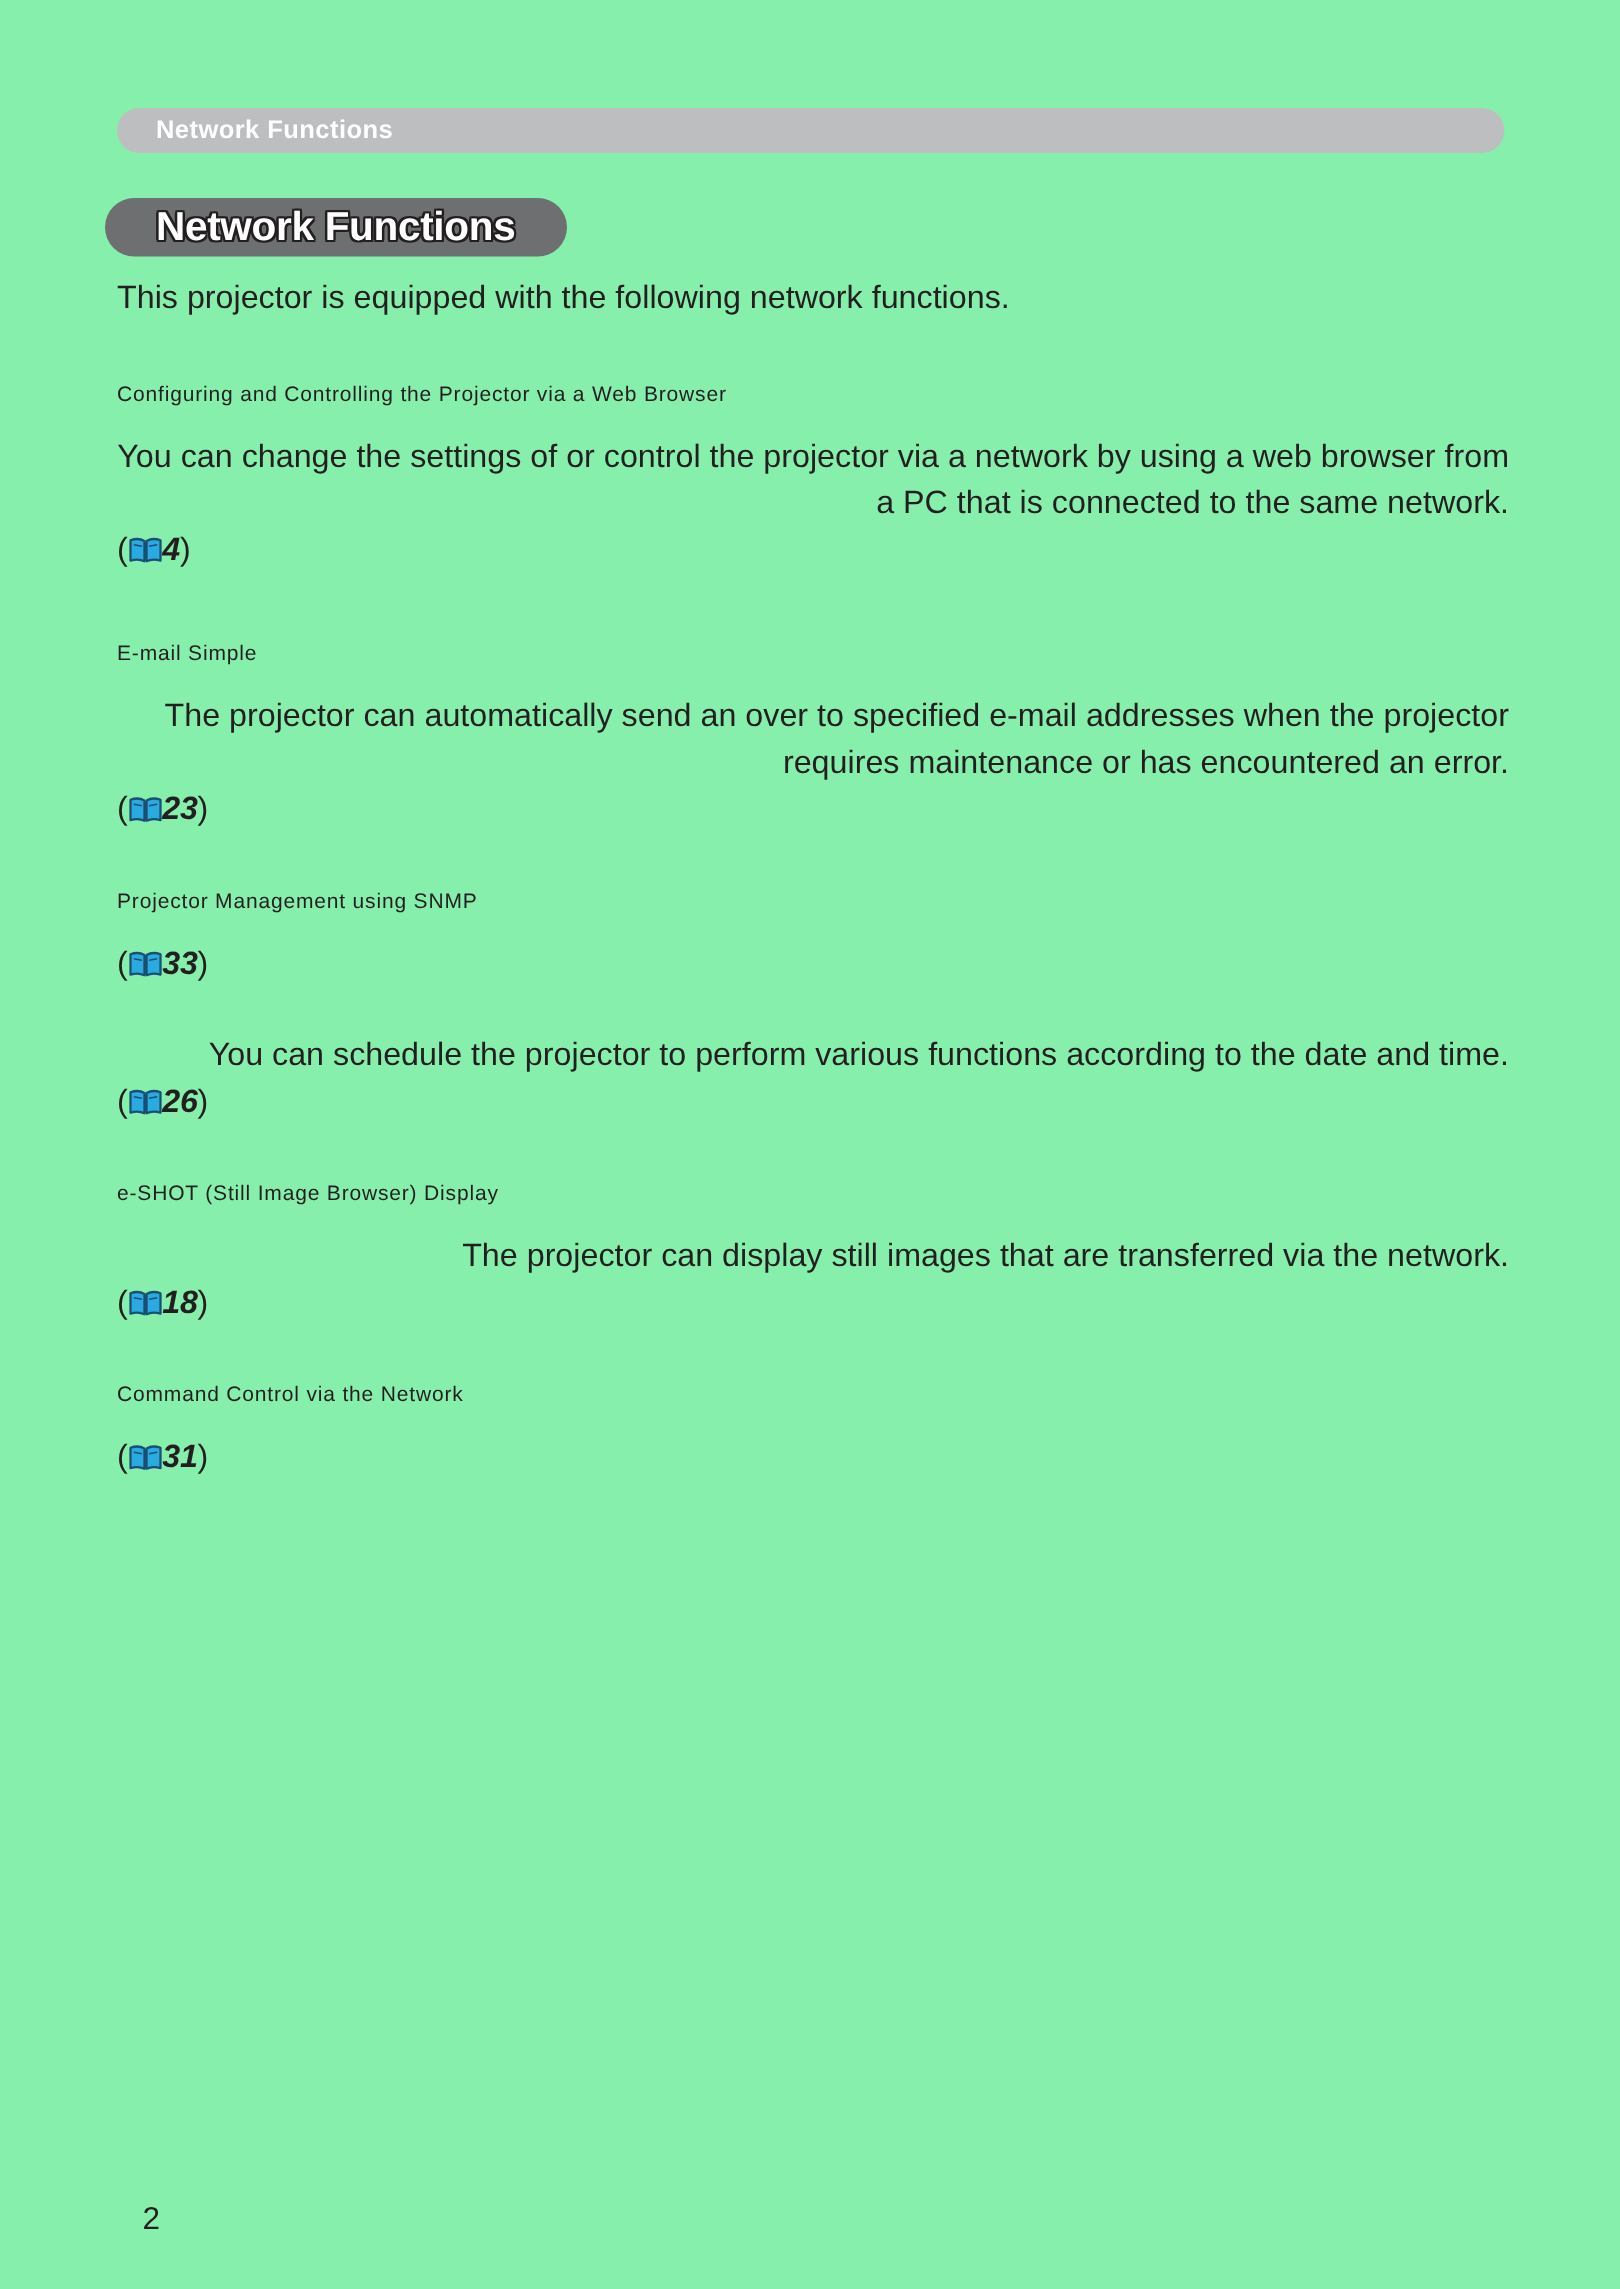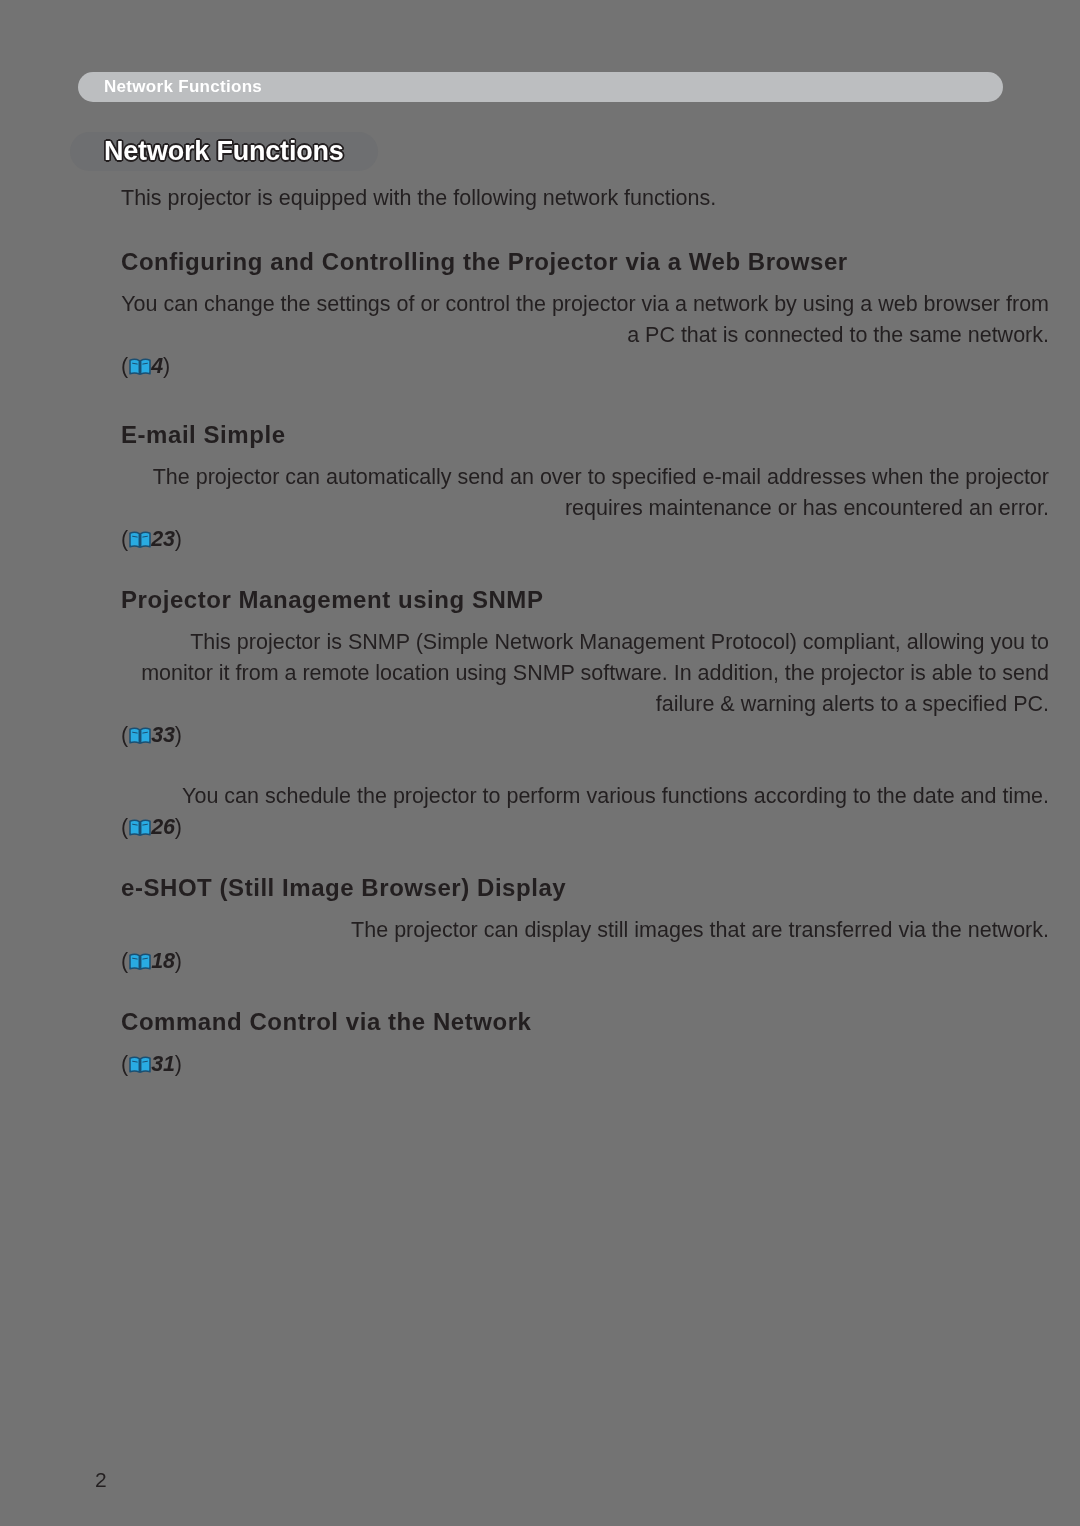--- a/index.html
+++ b/index.html
@@ -14,21 +14,21 @@
     font-family: "Liberation Sans", sans-serif;
     color: #231f20;
     position: relative;
     overflow: hidden;
   }
 
   .page {
     position: relative;
     width: 1080px;
     height: 1526px;
-    background: #737373;
+    background: #86efac;
   }
 
   
   .running-header {
     position: absolute;
     left: 78px;
     top: 72px;
     width: 925px;
     height: 30px;
     background: #bcbec0;
@@ -74,35 +74,34 @@
       -1.6px  0px   0 #231f20,
        1.6px  0px   0 #231f20;
   }
 
   
   .content {
     position: absolute;
     left: 78px;
     top: 183px;
     width: 928px;
-    margin-left: 43px;
   }
 
   .intro-line {
     font-size: 21.5px;
     line-height: 30px;
     color: #231f20;
     margin-bottom: 34px;
   }
 
   .section { margin-bottom: 0; }
 
   .section-heading {
-    font-size: 24px;
-    font-weight: bold;
+    font-size: 14px;
+    font-weight: normal;
     color: #231f20;
     letter-spacing: 0.55px;
     line-height: 30px;
     margin-bottom: 12px;
   }
 
   .section-body {
     font-size: 21.5px;
     line-height: 31px;
     color: #231f20;
@@ -181,21 +180,20 @@
                 <path d="M1 2.2 C4.2 1 7.4 1 10.3 2.6 L10.3 16.2 C7.4 14.7 4.2 14.7 1 15.8 Z" fill="#29abe2" stroke="#1b4f72" stroke-width="1.5" stroke-linejoin="round"></path>
                 <path d="M21 2.2 C17.8 1 14.6 1 11.7 2.6 L11.7 16.2 C14.6 14.7 17.8 14.7 21 15.8 Z" fill="#29abe2" stroke="#1b4f72" stroke-width="1.5" stroke-linejoin="round"></path>
                 <line x1="11" y1="3.1" x2="11" y2="16" stroke="#1b4f72" stroke-width="1.4"></line>
                 <line x1="3.2" y1="5.2" x2="8.6" y2="6.1" stroke="#1b4f72" stroke-width="1"></line>
                 <line x1="13.4" y1="6.1" x2="18.8" y2="5.2" stroke="#1b4f72" stroke-width="1"></line>
               </svg></span><span class="num">23</span><span>)</span></div>
           <div class="gap-md"></div>
         </div>
         <div class="section">
           <div class="section-heading">Projector Management using SNMP</div>
-          <div class="section-body">This projector is SNMP (Simple Network Management Protocol) compliant, allowing you to monitor it from a remote location using SNMP software. In addition, the projector is able to send failure &amp; warning alerts to a specified PC.</div>
           <div class="page-ref"><span>(</span><span class="book-icon"><svg viewBox="0 0 22 18" width="22" height="18" aria-hidden="true">
                 <path d="M1 2.2 C4.2 1 7.4 1 10.3 2.6 L10.3 16.2 C7.4 14.7 4.2 14.7 1 15.8 Z" fill="#29abe2" stroke="#1b4f72" stroke-width="1.5" stroke-linejoin="round"></path>
                 <path d="M21 2.2 C17.8 1 14.6 1 11.7 2.6 L11.7 16.2 C14.6 14.7 17.8 14.7 21 15.8 Z" fill="#29abe2" stroke="#1b4f72" stroke-width="1.5" stroke-linejoin="round"></path>
                 <line x1="11" y1="3.1" x2="11" y2="16" stroke="#1b4f72" stroke-width="1.4"></line>
                 <line x1="3.2" y1="5.2" x2="8.6" y2="6.1" stroke="#1b4f72" stroke-width="1"></line>
                 <line x1="13.4" y1="6.1" x2="18.8" y2="5.2" stroke="#1b4f72" stroke-width="1"></line>
               </svg></span><span class="num">33</span><span>)</span></div>
           <div class="gap-md"></div>
         </div>
         <div class="section">

